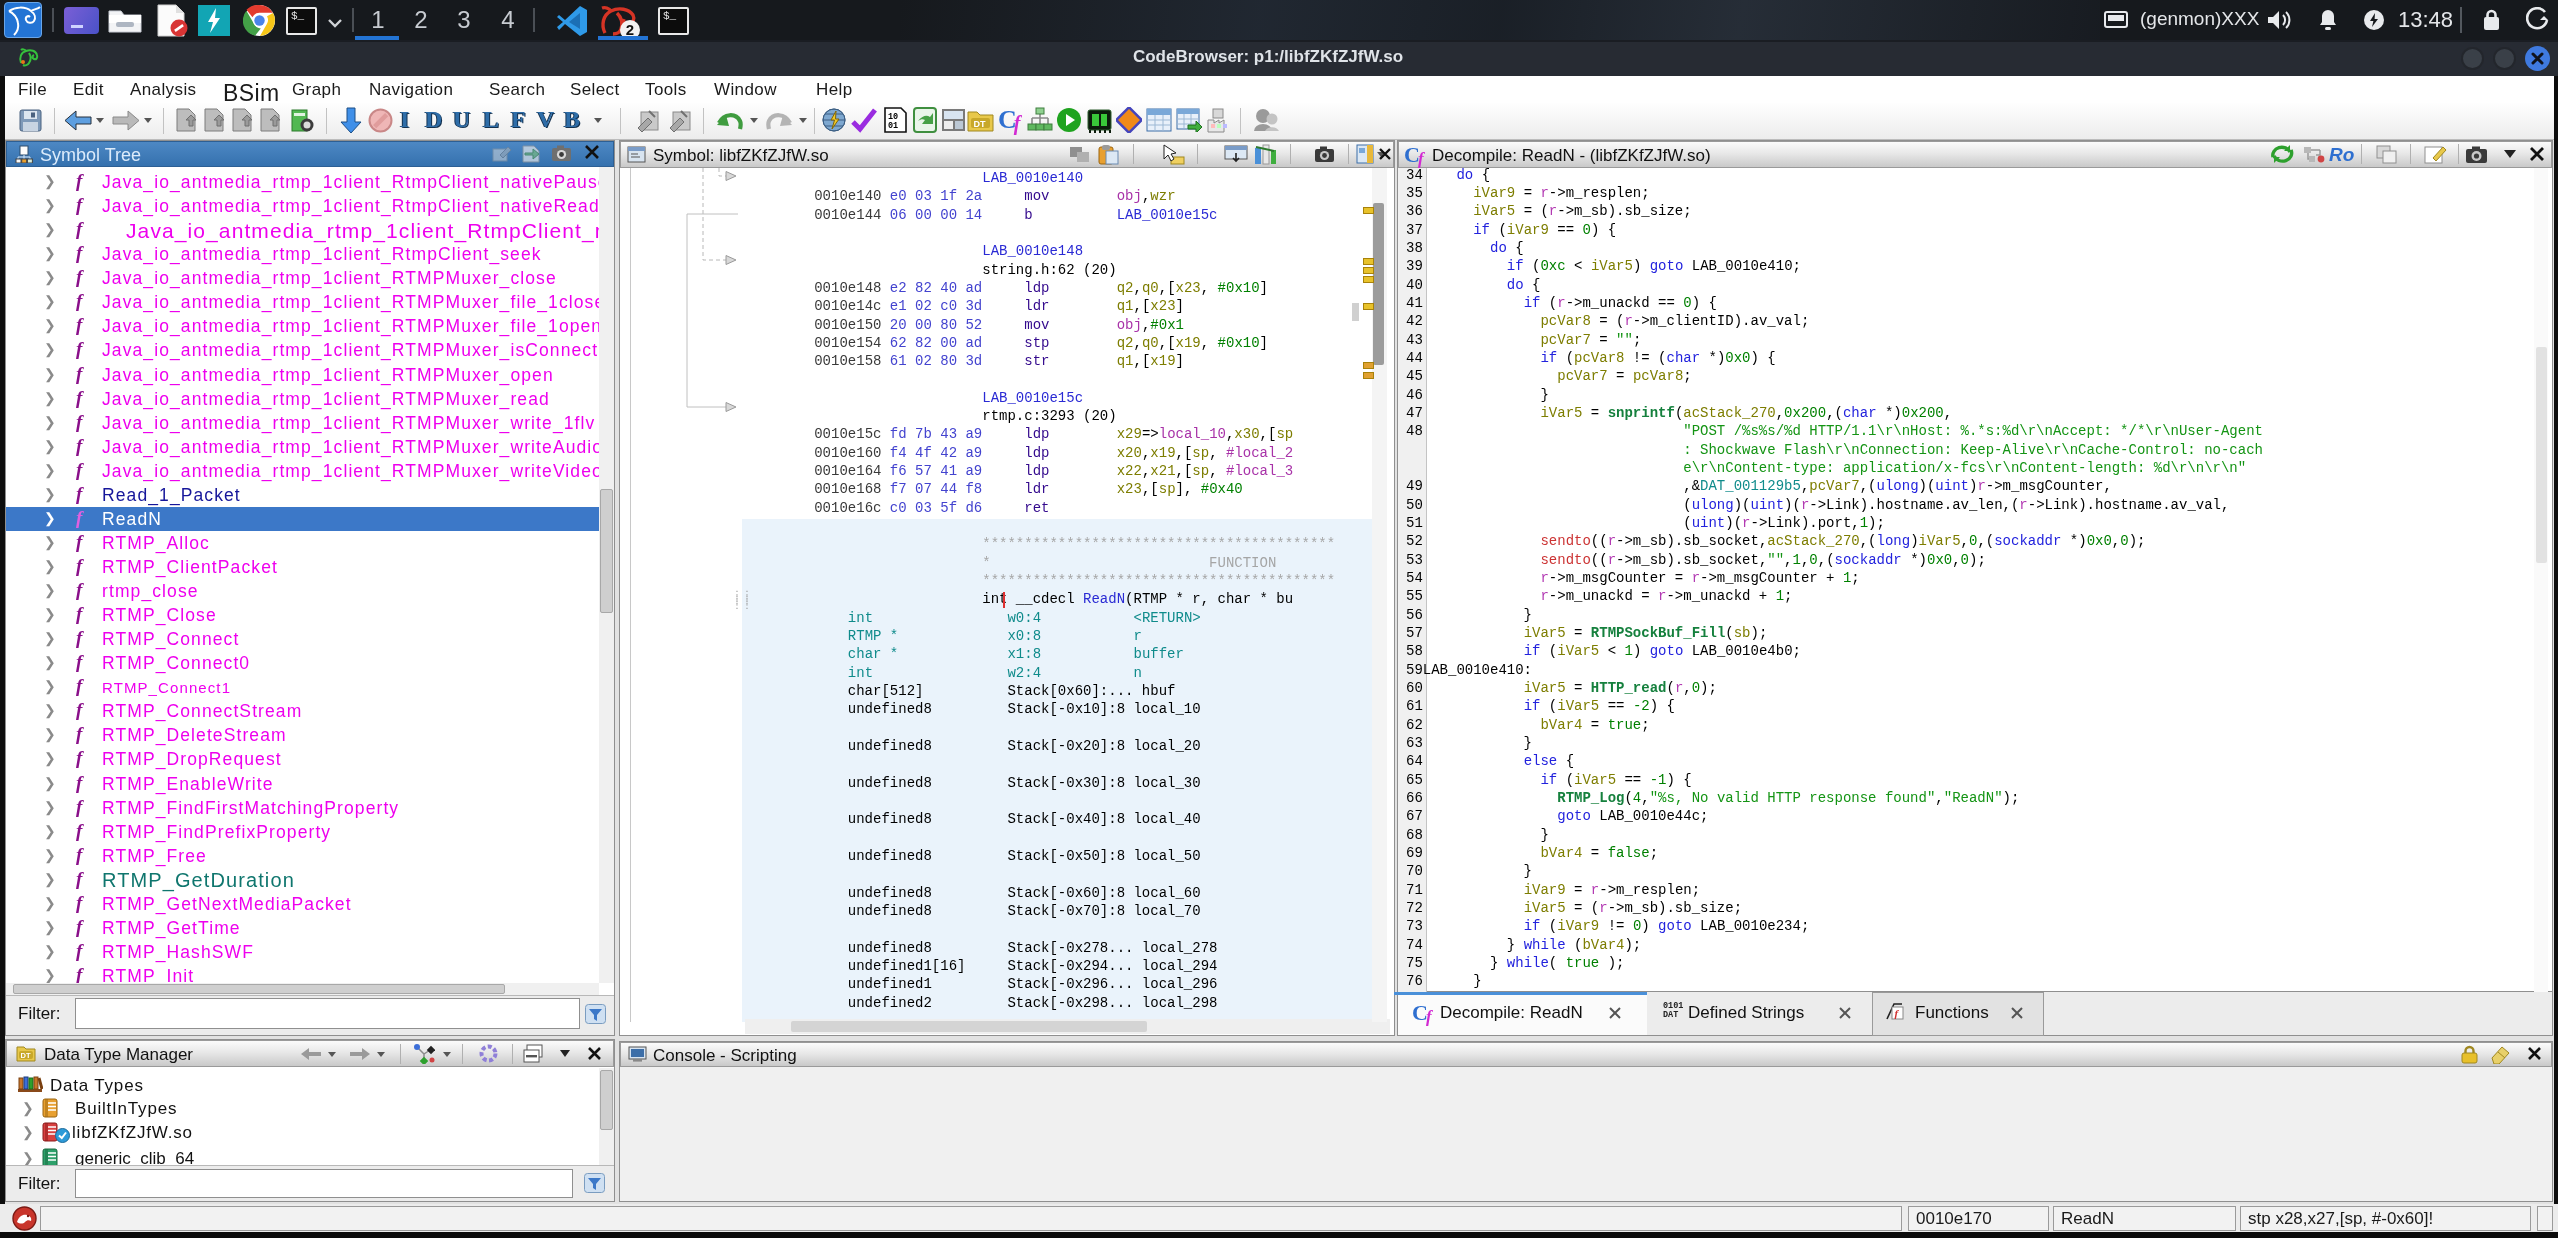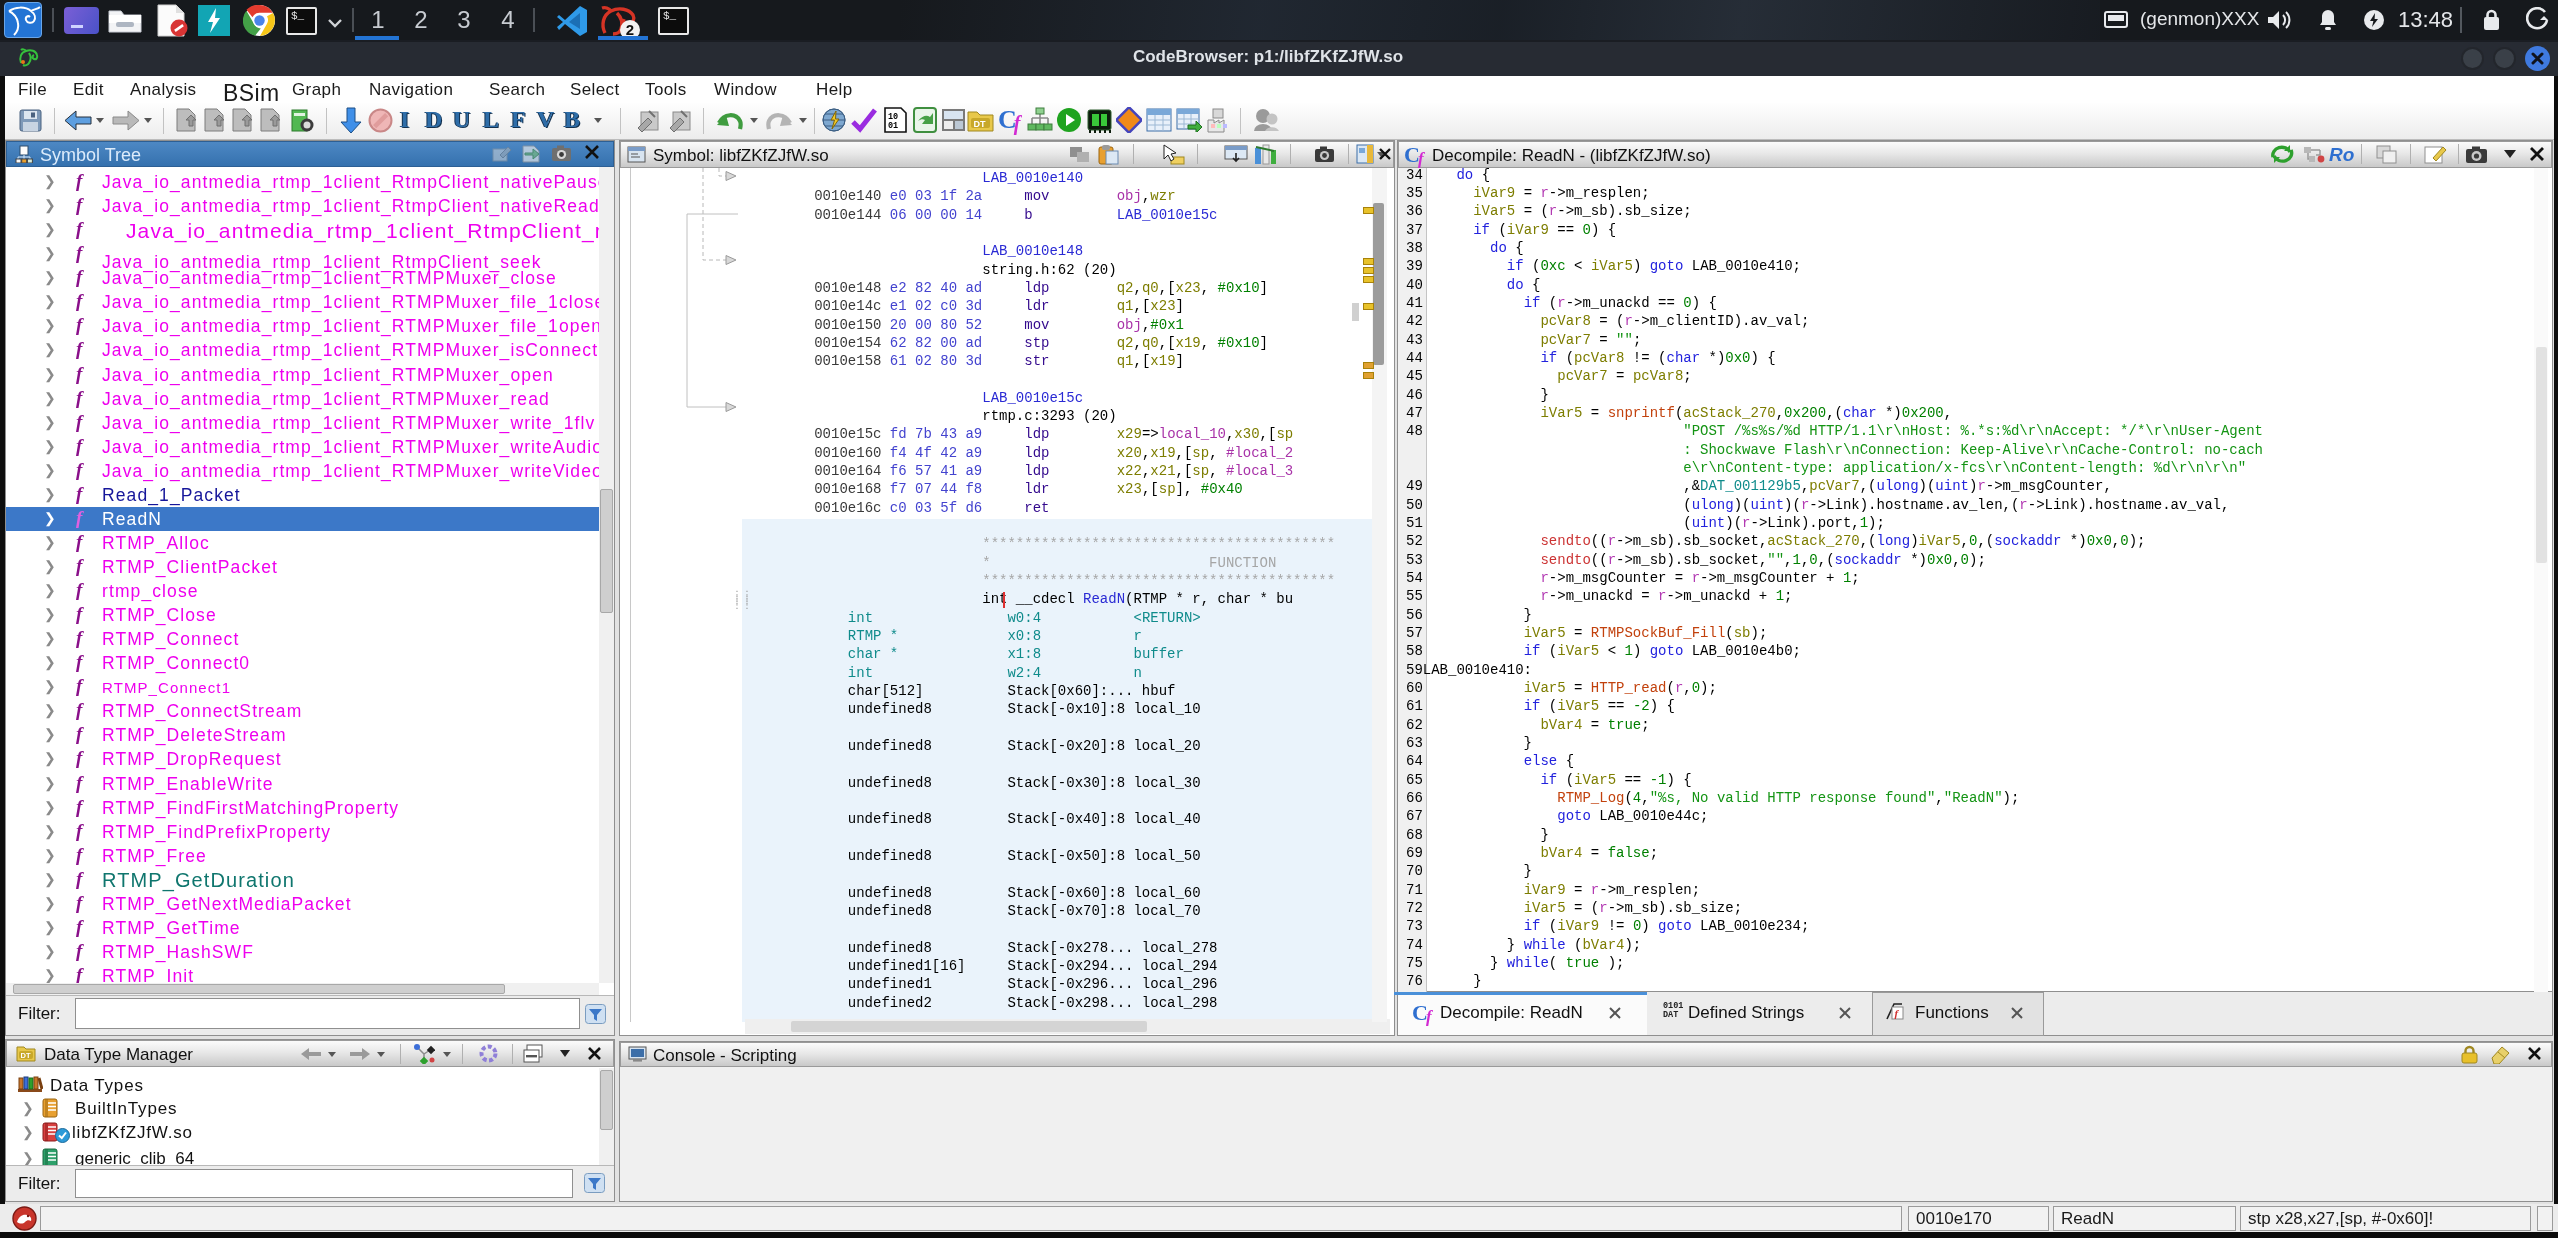--- a/index.html
+++ b/index.html
@@ -1,19 +1,19 @@
 <!DOCTYPE html>
 <html><head><meta charset="utf-8">
 <style>
 *{margin:0;padding:0;box-sizing:border-box;-webkit-font-smoothing:antialiased;}
 html,body{width:2558px;height:1238px;overflow:hidden;background:#e6e6e6;
   font-family:"Liberation Sans",sans-serif;}
 .abs{position:absolute;}
 pre{font-family:"Liberation Mono",monospace;font-size:14px;line-height:18.33px;}
-.k{color:#2222dd;} .fn{color:#c2410c;} .re{color:#cc3333;}
+.k{color:#2222dd;} .fn{color:#15803d;font-weight:bold;} .re{color:#cc3333;}
 .v{color:#7d7d00;} .pa{color:#b238b2;} .nu{color:#008000;} .st{color:#149414;}
 .te{color:#0f8b8b;} .gy{color:#a5a5a5;}
 .lbl{color:#2a2ad4;} .byt{color:#4343cf;} .mne{color:#33098d;} .mg{color:#a832a8;}
 .adr{color:#3a3a3a;}
 .hdr-act{background:linear-gradient(#4d88c4,#3571ae);border:1px solid #2d5f94;}
 .hdr-in{background:linear-gradient(#fbfbfb 0%,#e8e8e8 45%,#c9c9c9 100%);border:1px solid #9a9a9a;}
 .panel{position:absolute;background:#fff;border:1px solid #8f8f8f;}
 .caret{position:absolute;width:0;height:0;border-left:4px solid transparent;
  border-right:4px solid transparent;border-top:5px solid #555;}
 </style></head><body>
@@ -312,21 +312,21 @@
 <div class="abs" style="left:70px;top:3.0px;width:12px;height:20px;color:#8a0f8a;font-size:19px;font-weight:bold;font-style:italic;font-family:'Liberation Serif',serif;">f</div>
 <div class="abs" style="left:96px;top:6.0px;width:501px;height:22px;line-height:19px;color:#ee00ee;font-size:17.5px;letter-spacing:1.1px;white-space:nowrap;overflow:hidden;">Java_io_antmedia_rtmp_1client_RtmpClient_nativePause</div>
 <div class="abs" style="left:38px;top:30.1px;width:12px;height:17px;color:#8a8a8a;font-size:14px;">❯</div>
 <div class="abs" style="left:70px;top:27.1px;width:12px;height:20px;color:#8a0f8a;font-size:19px;font-weight:bold;font-style:italic;font-family:'Liberation Serif',serif;">f</div>
 <div class="abs" style="left:96px;top:30.1px;width:501px;height:22px;line-height:19px;color:#ee00ee;font-size:17.5px;letter-spacing:1.1px;white-space:nowrap;overflow:hidden;">Java_io_antmedia_rtmp_1client_RtmpClient_nativeRead</div>
 <div class="abs" style="left:38px;top:54.1px;width:12px;height:17px;color:#8a8a8a;font-size:14px;">❯</div>
 <div class="abs" style="left:70px;top:51.1px;width:12px;height:20px;color:#8a0f8a;font-size:19px;font-weight:bold;font-style:italic;font-family:'Liberation Serif',serif;">f</div>
 <div class="abs" style="left:96px;top:54.1px;width:501px;height:22px;line-height:19px;color:#ee00ee;font-size:21px;letter-spacing:1.1px;white-space:nowrap;overflow:hidden;margin-left:24px;">Java_io_antmedia_rtmp_1client_RtmpClient_nativeWrite</div>
 <div class="abs" style="left:38px;top:78.2px;width:12px;height:17px;color:#8a8a8a;font-size:14px;">❯</div>
 <div class="abs" style="left:70px;top:75.2px;width:12px;height:20px;color:#8a0f8a;font-size:19px;font-weight:bold;font-style:italic;font-family:'Liberation Serif',serif;">f</div>
-<div class="abs" style="left:96px;top:78.2px;width:501px;height:22px;line-height:19px;color:#ee00ee;font-size:17.5px;letter-spacing:1.1px;white-space:nowrap;overflow:hidden;margin-top:8px;">Java_io_antmedia_rtmp_1client_RtmpClient_seek</div>
+<div class="abs" style="left:96px;top:78.2px;width:501px;height:22px;line-height:19px;color:#ee00ee;font-size:17.5px;letter-spacing:1.1px;white-space:nowrap;overflow:hidden;">Java_io_antmedia_rtmp_1client_RtmpClient_seek</div>
 <div class="abs" style="left:38px;top:102.2px;width:12px;height:17px;color:#8a8a8a;font-size:14px;">❯</div>
 <div class="abs" style="left:70px;top:99.2px;width:12px;height:20px;color:#8a0f8a;font-size:19px;font-weight:bold;font-style:italic;font-family:'Liberation Serif',serif;">f</div>
 <div class="abs" style="left:96px;top:102.2px;width:501px;height:22px;line-height:19px;color:#ee00ee;font-size:17.5px;letter-spacing:1.1px;white-space:nowrap;overflow:hidden;">Java_io_antmedia_rtmp_1client_RTMPMuxer_close</div>
 <div class="abs" style="left:38px;top:126.3px;width:12px;height:17px;color:#8a8a8a;font-size:14px;">❯</div>
 <div class="abs" style="left:70px;top:123.3px;width:12px;height:20px;color:#8a0f8a;font-size:19px;font-weight:bold;font-style:italic;font-family:'Liberation Serif',serif;">f</div>
 <div class="abs" style="left:96px;top:126.3px;width:501px;height:22px;line-height:19px;color:#ee00ee;font-size:17.5px;letter-spacing:1.1px;white-space:nowrap;overflow:hidden;">Java_io_antmedia_rtmp_1client_RTMPMuxer_file_1close</div>
 <div class="abs" style="left:38px;top:150.4px;width:12px;height:17px;color:#8a8a8a;font-size:14px;">❯</div>
 <div class="abs" style="left:70px;top:147.4px;width:12px;height:20px;color:#8a0f8a;font-size:19px;font-weight:bold;font-style:italic;font-family:'Liberation Serif',serif;">f</div>
 <div class="abs" style="left:96px;top:150.4px;width:501px;height:22px;line-height:19px;color:#ee00ee;font-size:17.5px;letter-spacing:1.1px;white-space:nowrap;overflow:hidden;">Java_io_antmedia_rtmp_1client_RTMPMuxer_file_1open</div>
 <div class="abs" style="left:38px;top:174.4px;width:12px;height:17px;color:#8a8a8a;font-size:14px;">❯</div>

